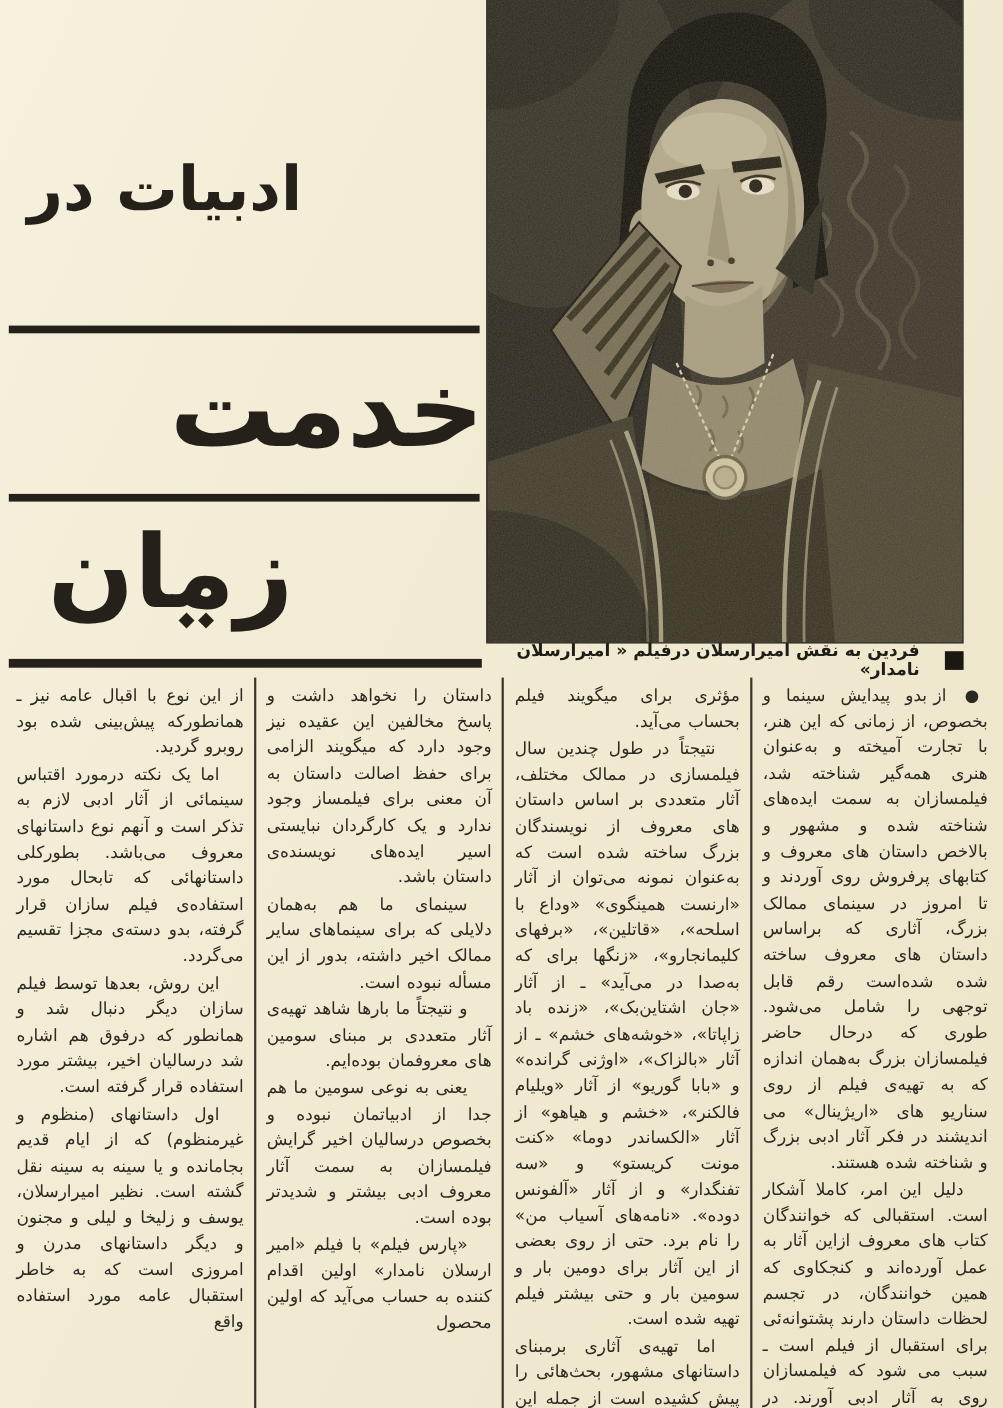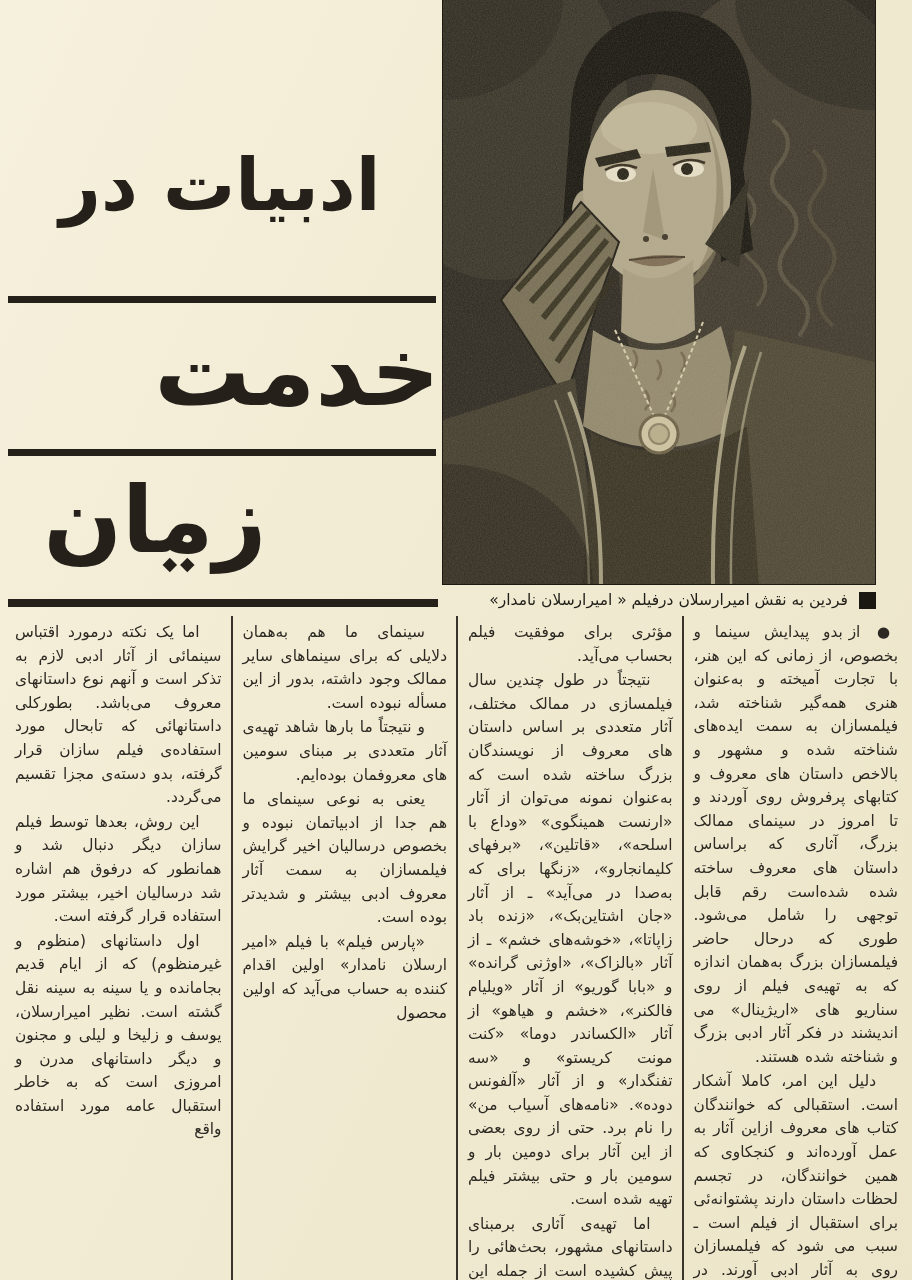--- a/index.html
+++ b/index.html
@@ -10,42 +10,42 @@
   }
   .page{
     position:relative;width:912px;height:1280px;
     background:linear-gradient(115deg,#f6f1dd 0%,#f1ebd3 45%,#ece5c9 100%);
   }
   
   .hl{
     position:absolute;left:0;color:#25211a;font-weight:bold;
     direction:rtl;white-space:nowrap;
   }
-  .hl1{top:128px;width:440px;text-align:center;font-size:72px;line-height:1.6;}
+  .hl1{top:128px;width:440px;text-align:left;font-size:56px;line-height:1.6;padding-left:25px;}
   .hl2{top:300px;width:440px;text-align:right;font-size:96px;line-height:1.5;letter-spacing:10px;}
   .hl3{top:452px;width:310px;text-align:center;font-size:92px;line-height:1.5;letter-spacing:4px;}
   .hrule{position:absolute;left:8px;width:428px;background:#25211a;}
   .rule1{top:296px;height:7px;}
   .rule2{top:449px;height:7px;}
   .rule3{top:599px;height:8px;width:430px;}
   .diamonds{
     position:absolute;top:552px;left:120px;width:120px;text-align:center;
     font-size:19px;letter-spacing:3px;color:#25211a;
   }
   
   .photo{
     position:absolute;top:0;left:443px;width:432px;height:584px;
     background:#2a261e;outline:1px solid #1d1a14;
   }
   .photo svg{display:block;}
   
   .caption{
     position:absolute;top:586px;left:448px;width:428px;height:28px;
-    display:flex;direction:rtl;align-items:center;gap:11px;
-    font-weight:normal;font-size:15.5px;color:#1f1d17;
+    display:flex;direction:rtl;align-items:center;gap:23px;
+    font-weight:bold;font-size:15.5px;color:#1f1d17;
   }
   .cap-marker{width:17px;height:17px;background:#1b1812;flex:0 0 auto;}
   
   .columns{
     position:absolute;top:616px;left:5px;width:902px;
     display:flex;direction:rtl;align-items:stretch;
   }
   .col{
     width:225.5px;box-sizing:border-box;padding:5px 9px 0 10px;
     min-height:630px;
@@ -151,30 +151,32 @@
     <span class="cap-marker"></span>
     <span>فردین به نقش امیرارسلان درفیلم « امیرارسلان نامدار»</span>
   </div>
 
   <div class="columns">
     <div class="col divided">
       <p><span class="bullet">●</span> <span>از بدو پیدایش سینما و بخصوص، از زمانی که این هنر، با تجارت آمیخته و به‌عنوان هنری همه‌گیر شناخته شد، فیلمسازان به سمت ایده‌های شناخته شده و مشهور و بالاخص داستان های معروف و کتابهای پرفروش روی آوردند و تا امروز در سینمای ممالک بزرگ، آثاری که براساس داستان های معروف ساخته شده شده‌است رقم قابل توجهی را شامل می‌شود. طوری که درحال حاضر فیلمسازان بزرگ به‌همان اندازه که به تهیه‌ی فیلم از روی سناریو های «اریژینال» می اندیشند در فکر آثار ادبی بزرگ و شناخته شده هستند.</span></p>
       <p class="indent">دلیل این امر، کاملا آشکار است. استقبالی که خوانندگان کتاب های معروف ازاین آثار به عمل آورده‌اند و کنجکاوی که همین خوانندگان، در تجسم لحظات داستان دارند پشتوانه‌ئی برای استقبال از فیلم است ـ سبب می شود که فیلمسازان روی به آثار ادبی آورند. در حقیقت عامل اصلی، تبلیغی است که به مرور زمان برنام و نوع فیلم‌شده، کمک</p>
     </div>
     <div class="col divided">
-      <p>مؤثری برای موفقیت فیلم بحساب می‌آید.</p>
+      <p>مؤثری برای میگویند فیلم بحساب می‌آید.</p>
       <p class="indent">نتیجتاً در طول چندین سال فیلمسازی در ممالک مختلف، آثار متعددی بر اساس داستان های معروف از نویسندگان بزرگ ساخته شده است که به‌عنوان نمونه می‌توان از آثار «ارنست همینگوی» «وداع با اسلحه»، «قاتلین»، «برفهای کلیمانجارو»، «زنگها برای که به‌صدا در می‌آید» ـ از آثار «جان اشتاین‌بک»، «زنده باد زاپاتا»، «خوشه‌های خشم» ـ از آثار «بالزاک»، «اوژنی گرانده» و «بابا گوریو» از آثار «ویلیام فالکنر»، «خشم و هیاهو» از آثار «الکساندر دوما» «کنت مونت کریستو» و «سه تفنگدار» و از آثار «آلفونس دوده». «نامه‌های آسیاب من» را نام برد. حتی از روی بعضی از این آثار برای دومین بار و سومین بار و حتی بیشتر فیلم تهیه شده است.</p>
       <p class="indent">اما تهیه‌ی آثاری برمبنای داستانهای مشهور، بحث‌هائی را پیش کشیده است از جمله این که احتمالا فیلم تهیه شده. اصالت</p>
     </div>
     <div class="col divided">
-      <p class="indent">سینمای ما هم به‌همان دلایلی که برای سینماهای سایر ممالک وجود داشته، بدور از این مسأله نبوده است.</p>
+      <p>داستان را نخواهد داشت و پاسخ مخالفین این عقیده نیز وجود دارد که میگویند الزامی برای حفظ اصالت داستان به آن معنی برای فیلمساز وجود ندارد و یک کارگردان نبایستی اسیر ایده‌های نویسنده‌ی داستان باشد.</p>
+      <p class="indent">سینمای ما هم به‌همان دلایلی که برای سینماهای سایر ممالک اخیر داشته، بدور از این مسأله نبوده است.</p>
       <p class="indent">و نتیجتاً ما بارها شاهد تهیه‌ی آثار متعددی بر مبنای سومین های معروفمان بوده‌ایم.</p>
-      <p class="indent">یعنی به نوعی سینمای ما هم جدا از ادبیاتمان نبوده و بخصوص درسالیان اخیر گرایش فیلمسازان به سمت آثار معروف ادبی بیشتر و شدیدتر بوده است.</p>
+      <p class="indent">یعنی به نوعی سومین ما هم جدا از ادبیاتمان نبوده و بخصوص درسالیان اخیر گرایش فیلمسازان به سمت آثار معروف ادبی بیشتر و شدیدتر بوده است.</p>
       <p class="indent">«پارس فیلم» با فیلم «امیر ارسلان نامدار» اولین اقدام کننده به حساب می‌آید که اولین محصول</p>
     </div>
     <div class="col">
+      <p>از این نوع با اقبال عامه نیز ـ همانطورکه پیش‌بینی شده بود روبرو گردید.</p>
       <p class="indent">اما یک نکته درمورد اقتباس سینمائی از آثار ادبی لازم به تذکر است و آنهم نوع داستانهای معروف می‌باشد. بطورکلی داستانهائی که تابحال مورد استفاده‌ی فیلم سازان قرار گرفته، بدو دسته‌ی مجزا تقسیم می‌گردد.</p>
       <p class="indent">این روش، بعدها توسط فیلم سازان دیگر دنبال شد و همانطور که درفوق هم اشاره شد درسالیان اخیر، بیشتر مورد استفاده قرار گرفته است.</p>
       <p class="indent">اول داستانهای (منظوم و غیرمنظوم) که از ایام قدیم بجامانده و یا سینه به سینه نقل گشته است. نظیر امیرارسلان، یوسف و زلیخا و لیلی و مجنون و دیگر داستانهای مدرن و امروزی است که به خاطر استقبال عامه مورد استفاده واقع</p>
     </div>
   </div>
 
 </div>
 
 </body></html>

